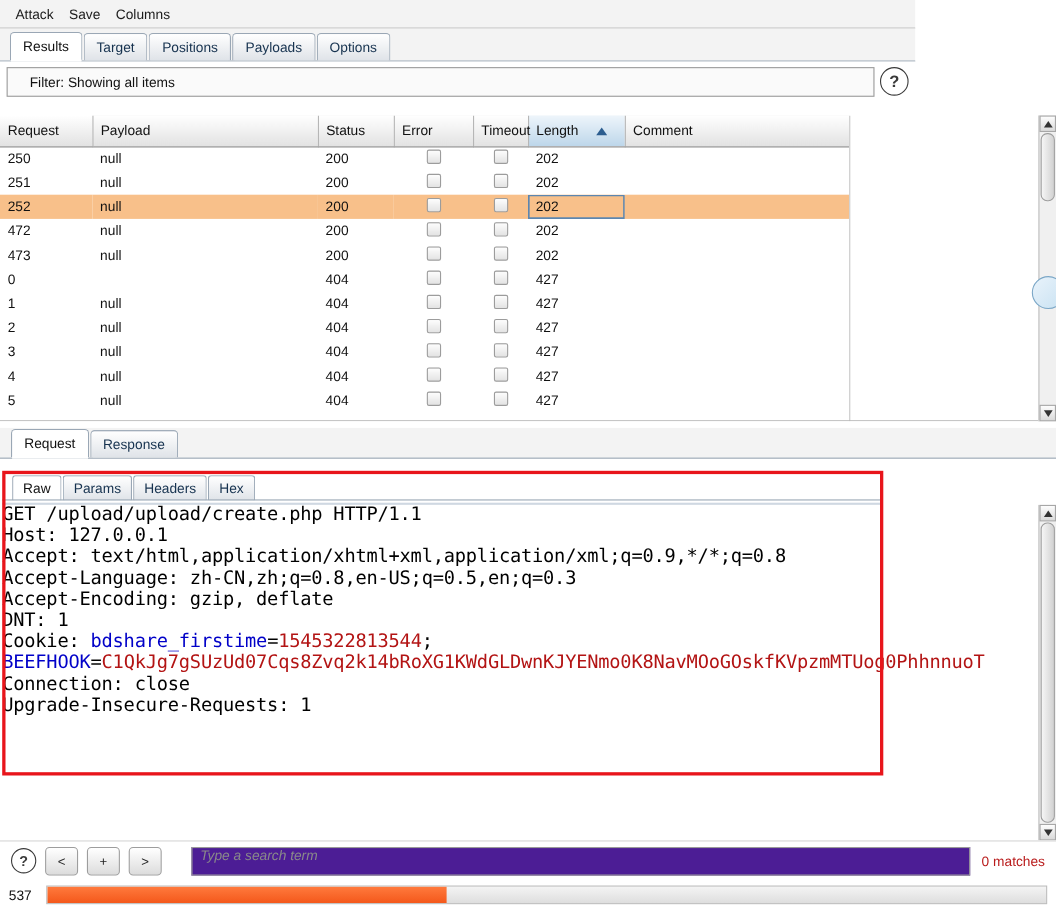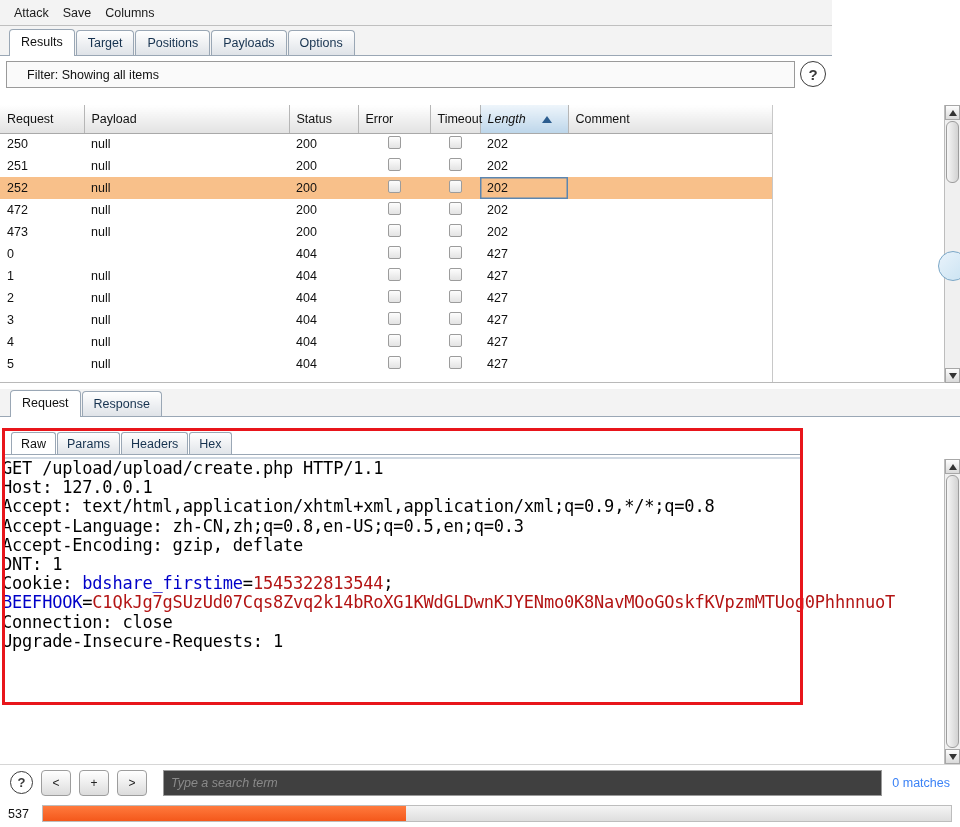--- a/index.html
+++ b/index.html
@@ -76,21 +76,20 @@
   }
   table.results th{
     height:28px;font-weight:normal;font-size:12.5px;color:#111;text-align:left;
     padding:0 0 0 7px;
     background:linear-gradient(#ffffff,#e2e2e2);
     border-right:1px solid #b6b6b6;border-bottom:1px solid #a9a9a9;
     box-sizing:border-box;cursor:pointer;white-space:nowrap;
   }
   table.results th.sorted{
     background:linear-gradient(#eef5fb,#bdd6ea);
-    font-style:italic;
   }
   table.results th .sortarrow{
     display:inline-block;margin-left:16px;
     border-left:5px solid transparent;border-right:5px solid transparent;
     border-bottom:7px solid #2c5d8f;vertical-align:middle;
   }
   table.results td{
     height:22px;font-size:12.5px;color:#111;padding:0 0 0 7px;
     border-bottom:none;box-sizing:border-box;white-space:nowrap;
     vertical-align:middle;
@@ -201,25 +200,25 @@
     padding:0 8px;border-top:1px solid #d6d6d6;
   }
   .searchbar .helpicon{width:23px;height:23px;font-size:13px;border-width:1.4px;margin-left:2px;}
   .navbtn{
     width:30px;height:26px;margin-left:8px;border:1px solid #9d9d9d;border-radius:4px;
     background:linear-gradient(#ffffff,#dcdcdc);
     display:flex;align-items:center;justify-content:center;
     font-size:12px;color:#222;box-sizing:border-box;cursor:pointer;
   }
   .searchinput{
-    flex:1;height:26px;margin-left:16px;border:1px solid #9a9a9a;background:#404040;
-    display:flex;align-items:center;padding-left:7px;box-sizing:border-box;
+    flex:1;height:26px;margin-left:27px;border:1px solid #9a9a9a;background:#4c1d95;
+    display:flex;align-items:flex-start;padding-left:7px;box-sizing:border-box;
     font-size:12.5px;font-style:italic;color:#8a8a8a;
   }
-  .matches{margin-left:10px;margin-right:2px;font-size:12.5px;color:#3b82f6;white-space:nowrap;}
+  .matches{margin-left:10px;margin-right:2px;font-size:12.5px;color:#b91c1c;white-space:nowrap;}
 
   
   .progressrow{
     position:absolute;left:0;top:800px;width:960px;height:27px;
     background:#fff;display:flex;align-items:center;box-sizing:border-box;padding:0 8px;
   }
   .progresslabel{font-size:12.5px;color:#111;width:34px;}
   .progressouter{
     flex:1;height:17px;border:1px solid #bdbdbd;box-sizing:border-box;
     background:linear-gradient(#f4f4f4,#dedede);position:relative;overflow:hidden;

